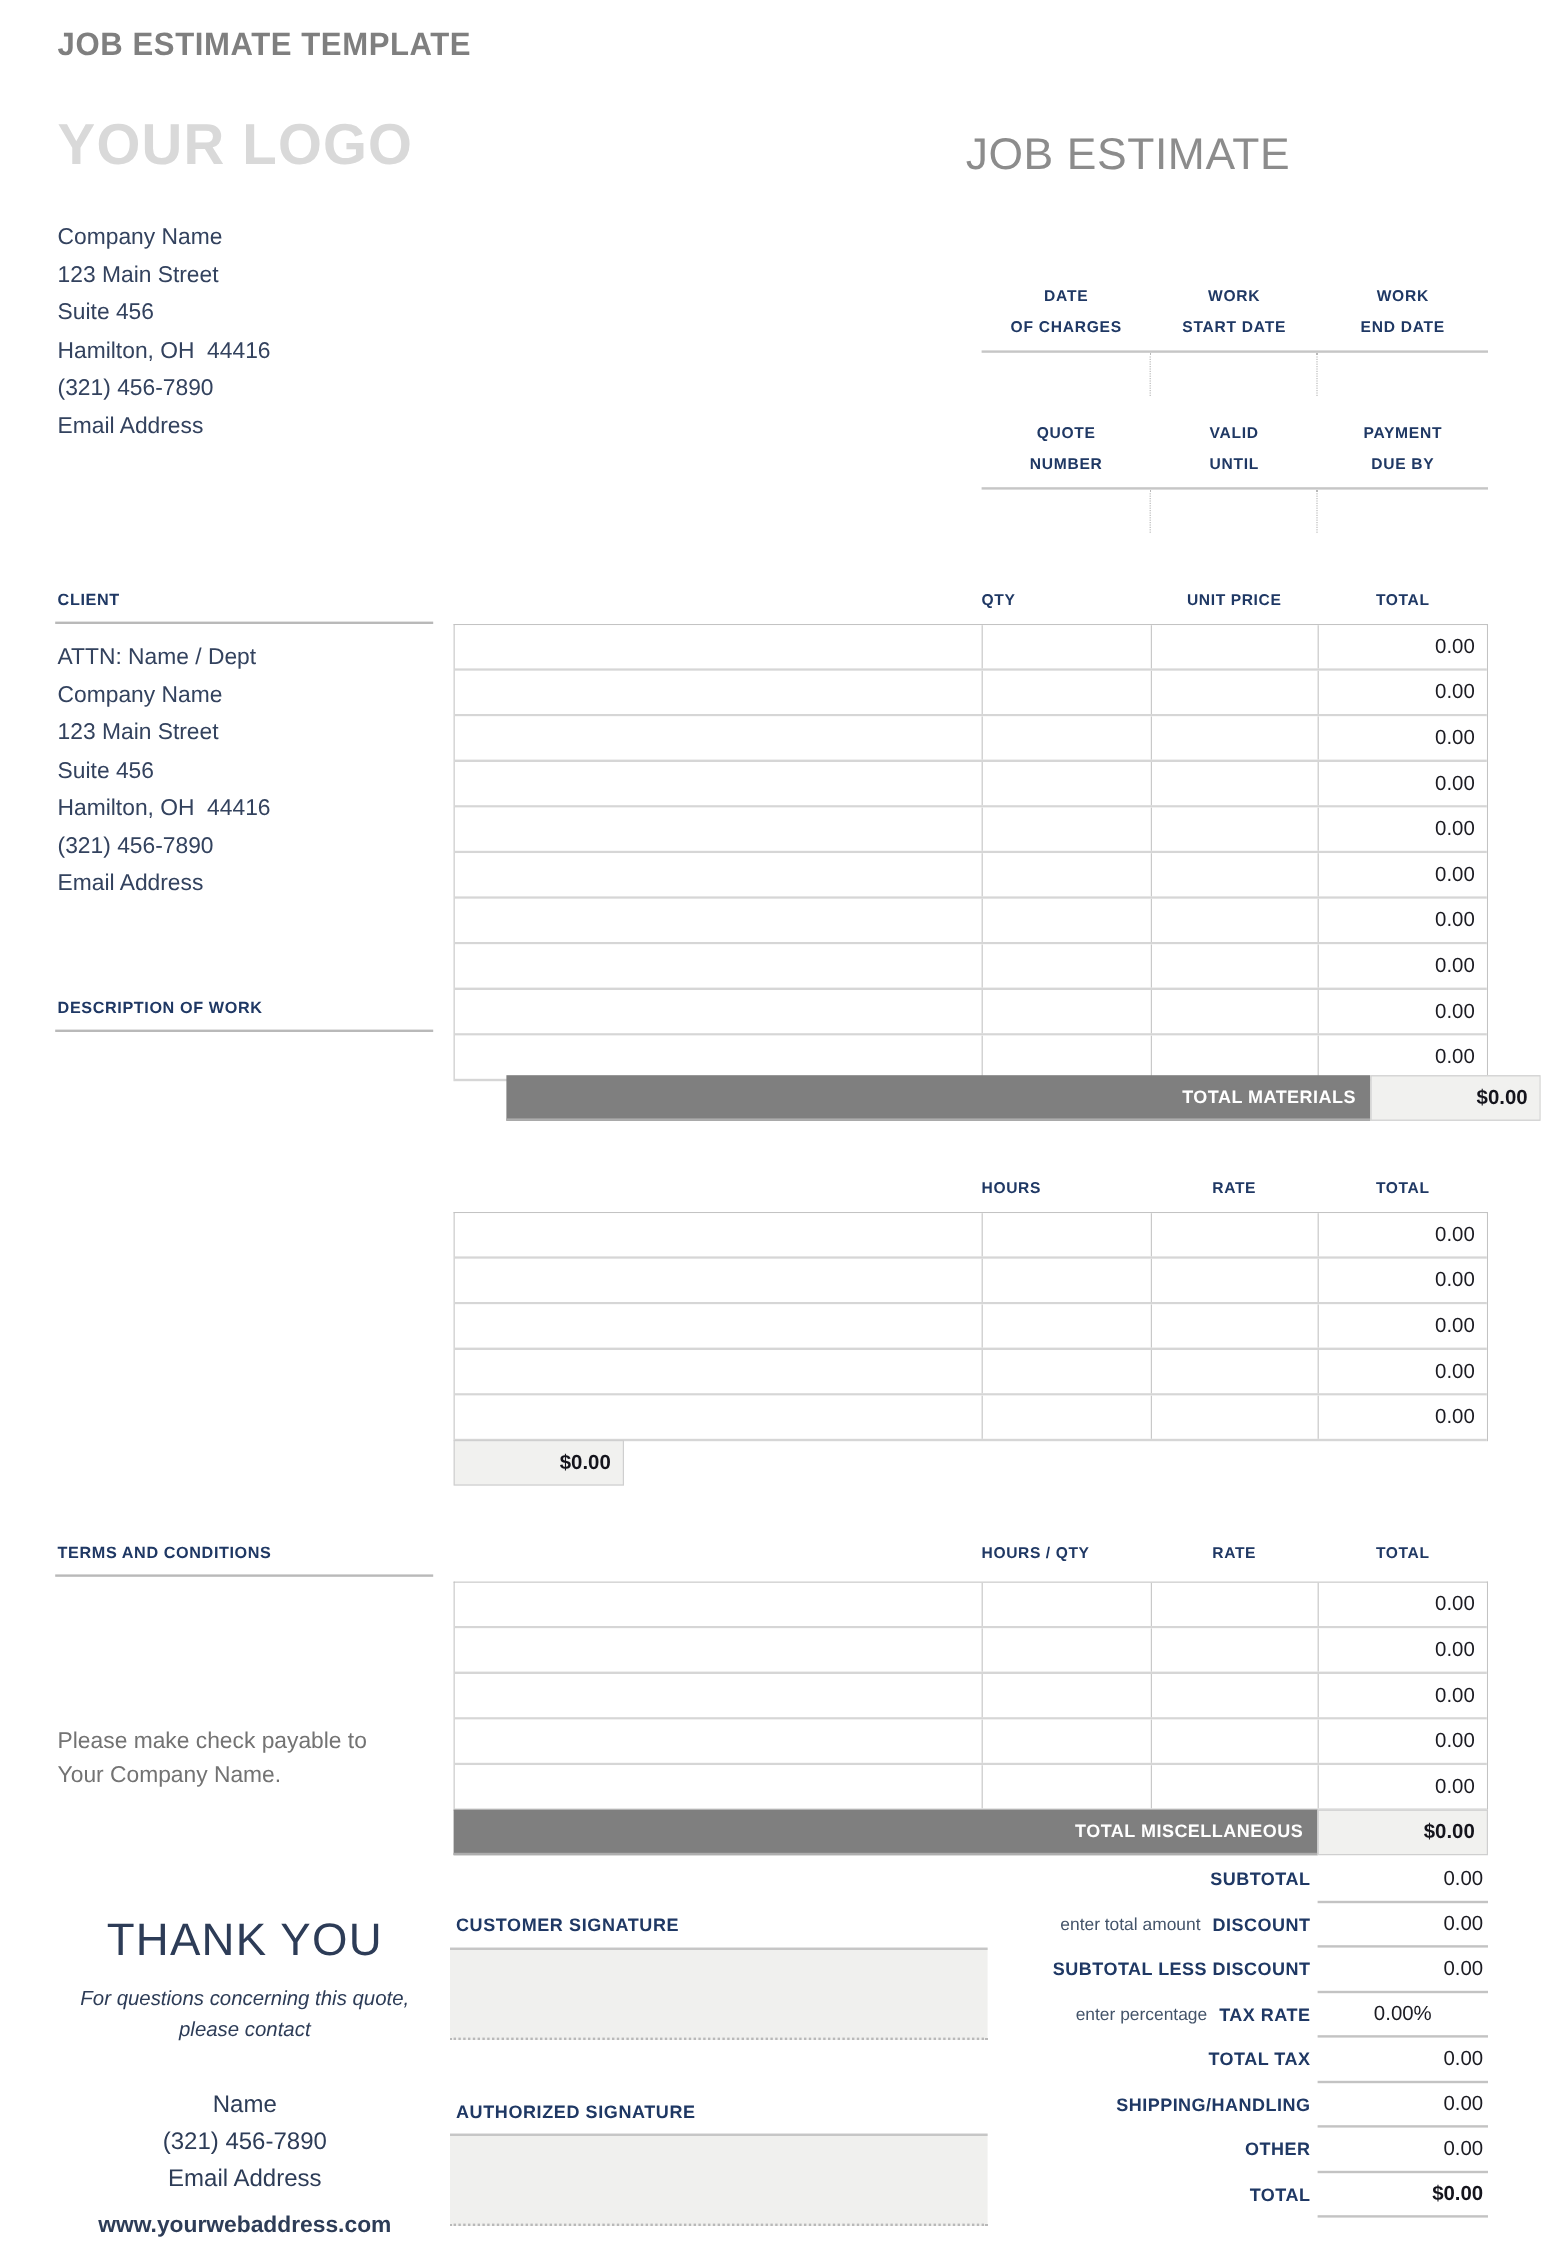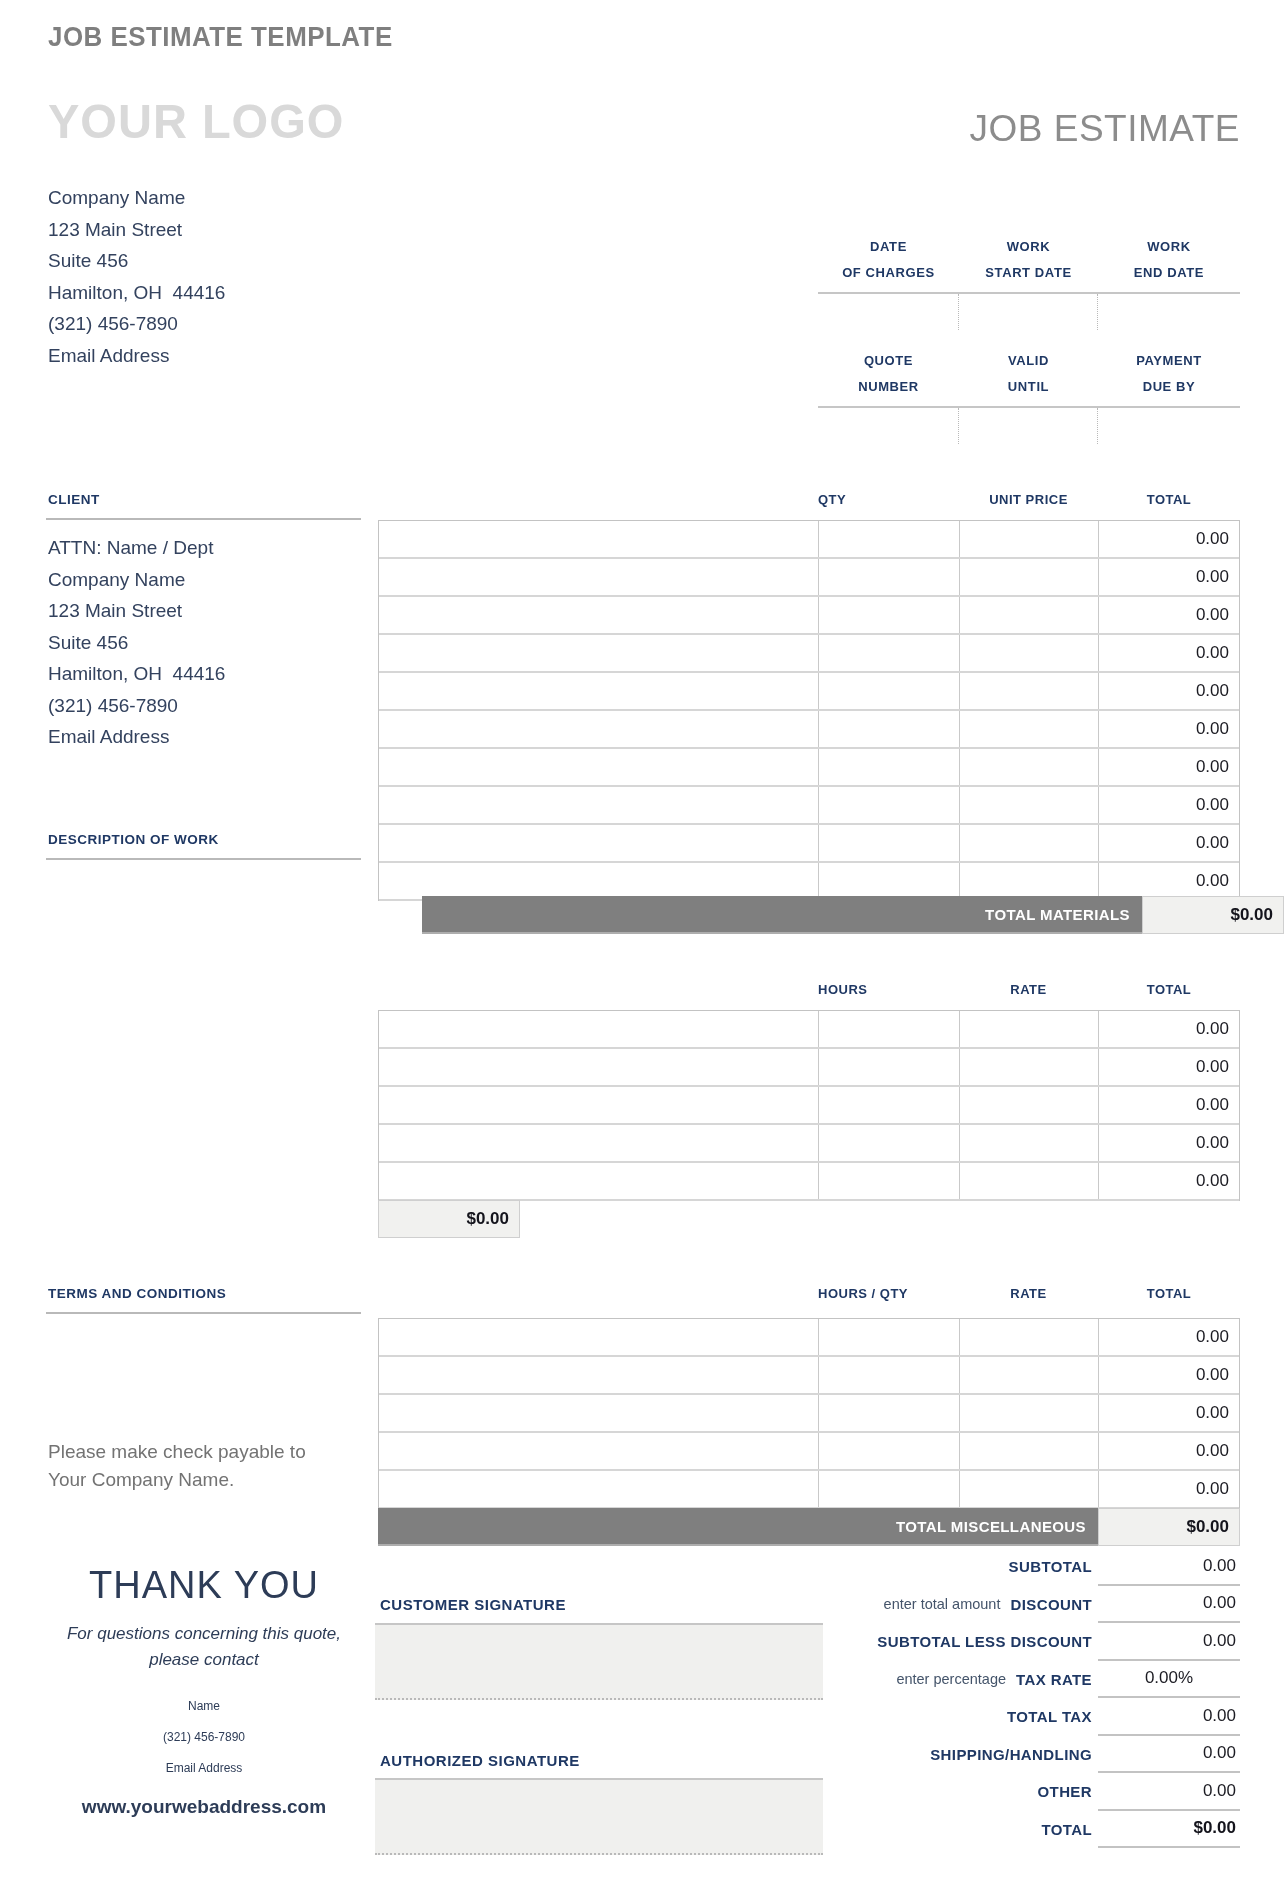--- a/index.html
+++ b/index.html
@@ -5,21 +5,21 @@
   html,body{margin:0;padding:0;background:#ffffff;}
   .page{
     position:relative;width:1284px;height:1888px;background:#fff;
     font-family:"Liberation Sans", sans-serif;color:#33425e;overflow:hidden;
   }
   .abs{position:absolute;}
 
   
   .doc-title{left:48px;top:22px;font-size:27px;font-weight:bold;color:#7f7f7f;letter-spacing:.5px;transform:scaleX(.96);transform-origin:left;}
   .logo-text{left:48px;top:94px;font-size:48px;font-weight:bold;color:#d9d9d9;letter-spacing:1px;transform:scaleX(.98);transform-origin:left;}
-  .doc-type{left:640px;top:108px;width:600px;text-align:right;font-size:37px;color:#8c8c8c;letter-spacing:.5px;}
+  .doc-type{left:640px;top:108px;width:600px;text-align:center;font-size:37px;color:#8c8c8c;letter-spacing:.5px;}
 
   
   .company-block{left:48px;top:182px;font-size:19px;line-height:31.5px;color:#33425e;}
 
   
   .date-table{left:818px;top:235px;width:422px;}
   .dt-row{display:flex;width:100%;}
   .dt-c1{width:141px;} .dt-c2{width:139px;} .dt-c3{width:142px;}
   .dt-head{height:57px;border-bottom:2px solid #c6c6c6;}
   .dt-head .dt-cell{display:flex;flex-direction:column;justify-content:flex-end;align-items:center;
@@ -60,24 +60,24 @@
   .summary{left:378px;top:1548px;width:862px;}
   .sum-row{display:flex;height:37.5px;align-items:center;}
   .sum-prefix{flex:1;text-align:right;font-size:14.5px;color:#44546a;padding-right:10px;white-space:nowrap;}
   .sum-label{font-size:15px;font-weight:bold;color:#1f3864;letter-spacing:.4px;text-align:right;white-space:nowrap;padding-right:6px;}
   .sum-value{width:142px;height:100%;box-sizing:border-box;border-bottom:2px solid #c3c3c3;
     font-size:17px;color:#1b1b22;display:flex;align-items:center;justify-content:flex-end;padding-right:4px;}
   .sum-value.center{justify-content:center;padding-right:0;}
   .sum-value.boldv{font-weight:bold;color:#14141c;}
 
   
-  .thanks{left:40px;top:1564px;width:328px;text-align:center;color:#2d3c57;}
+  .thanks{left:40px;top:1596px;width:328px;text-align:center;color:#2d3c57;}
   .thanks-title{font-size:38px;letter-spacing:1px;}
   .thanks-note{margin-top:14px;font-size:17px;font-style:italic;line-height:26px;}
-  .thanks-contact{margin-top:18px;font-size:12px;line-height:31px;}
+  .thanks-contact{margin-top:34px;font-size:20px;line-height:31px;}
   .thanks-web{margin-top:12px;font-size:19px;font-weight:bold;}
 
   
   .sig-label{left:380px;font-size:15px;font-weight:bold;color:#1f3864;letter-spacing:.5px;}
   .sig-box{left:375px;width:448px;height:77px;background:#f0f0ee;border-top:2px solid #c6c6c6;border-bottom:2px dotted #b9b9b9;box-sizing:border-box;}
 </style>
 </head>
 <body>
 
 <div class="page">

